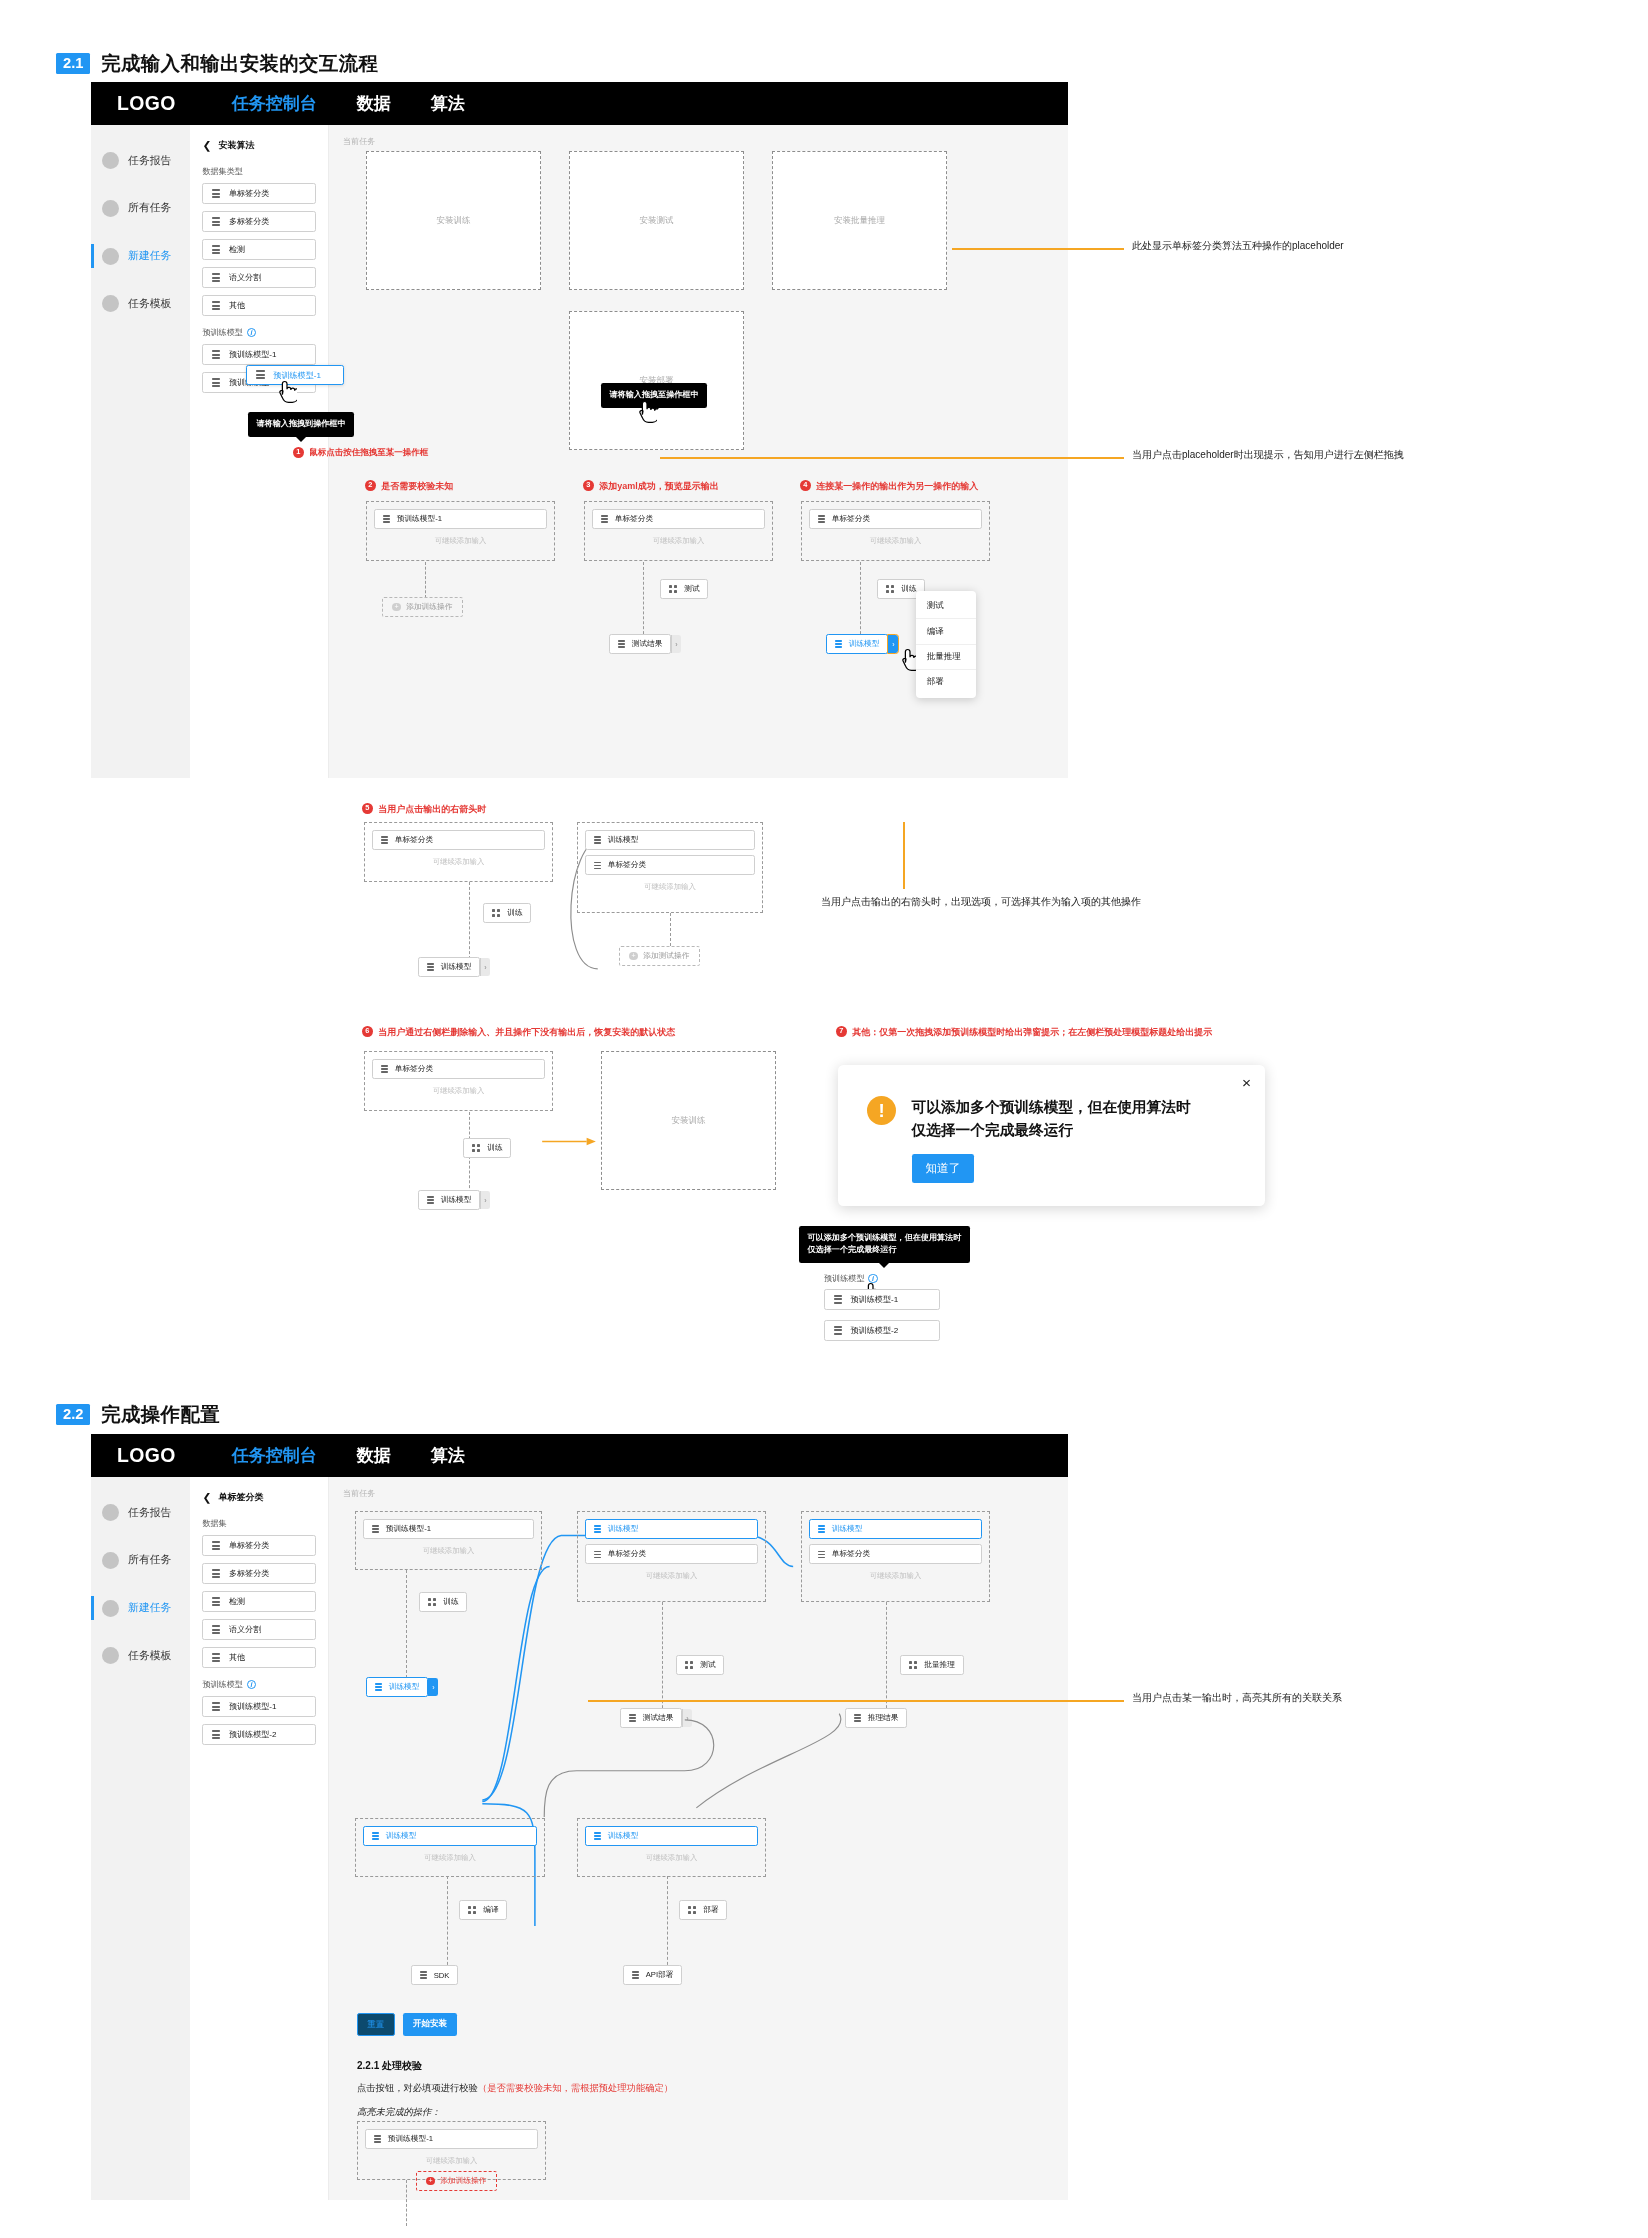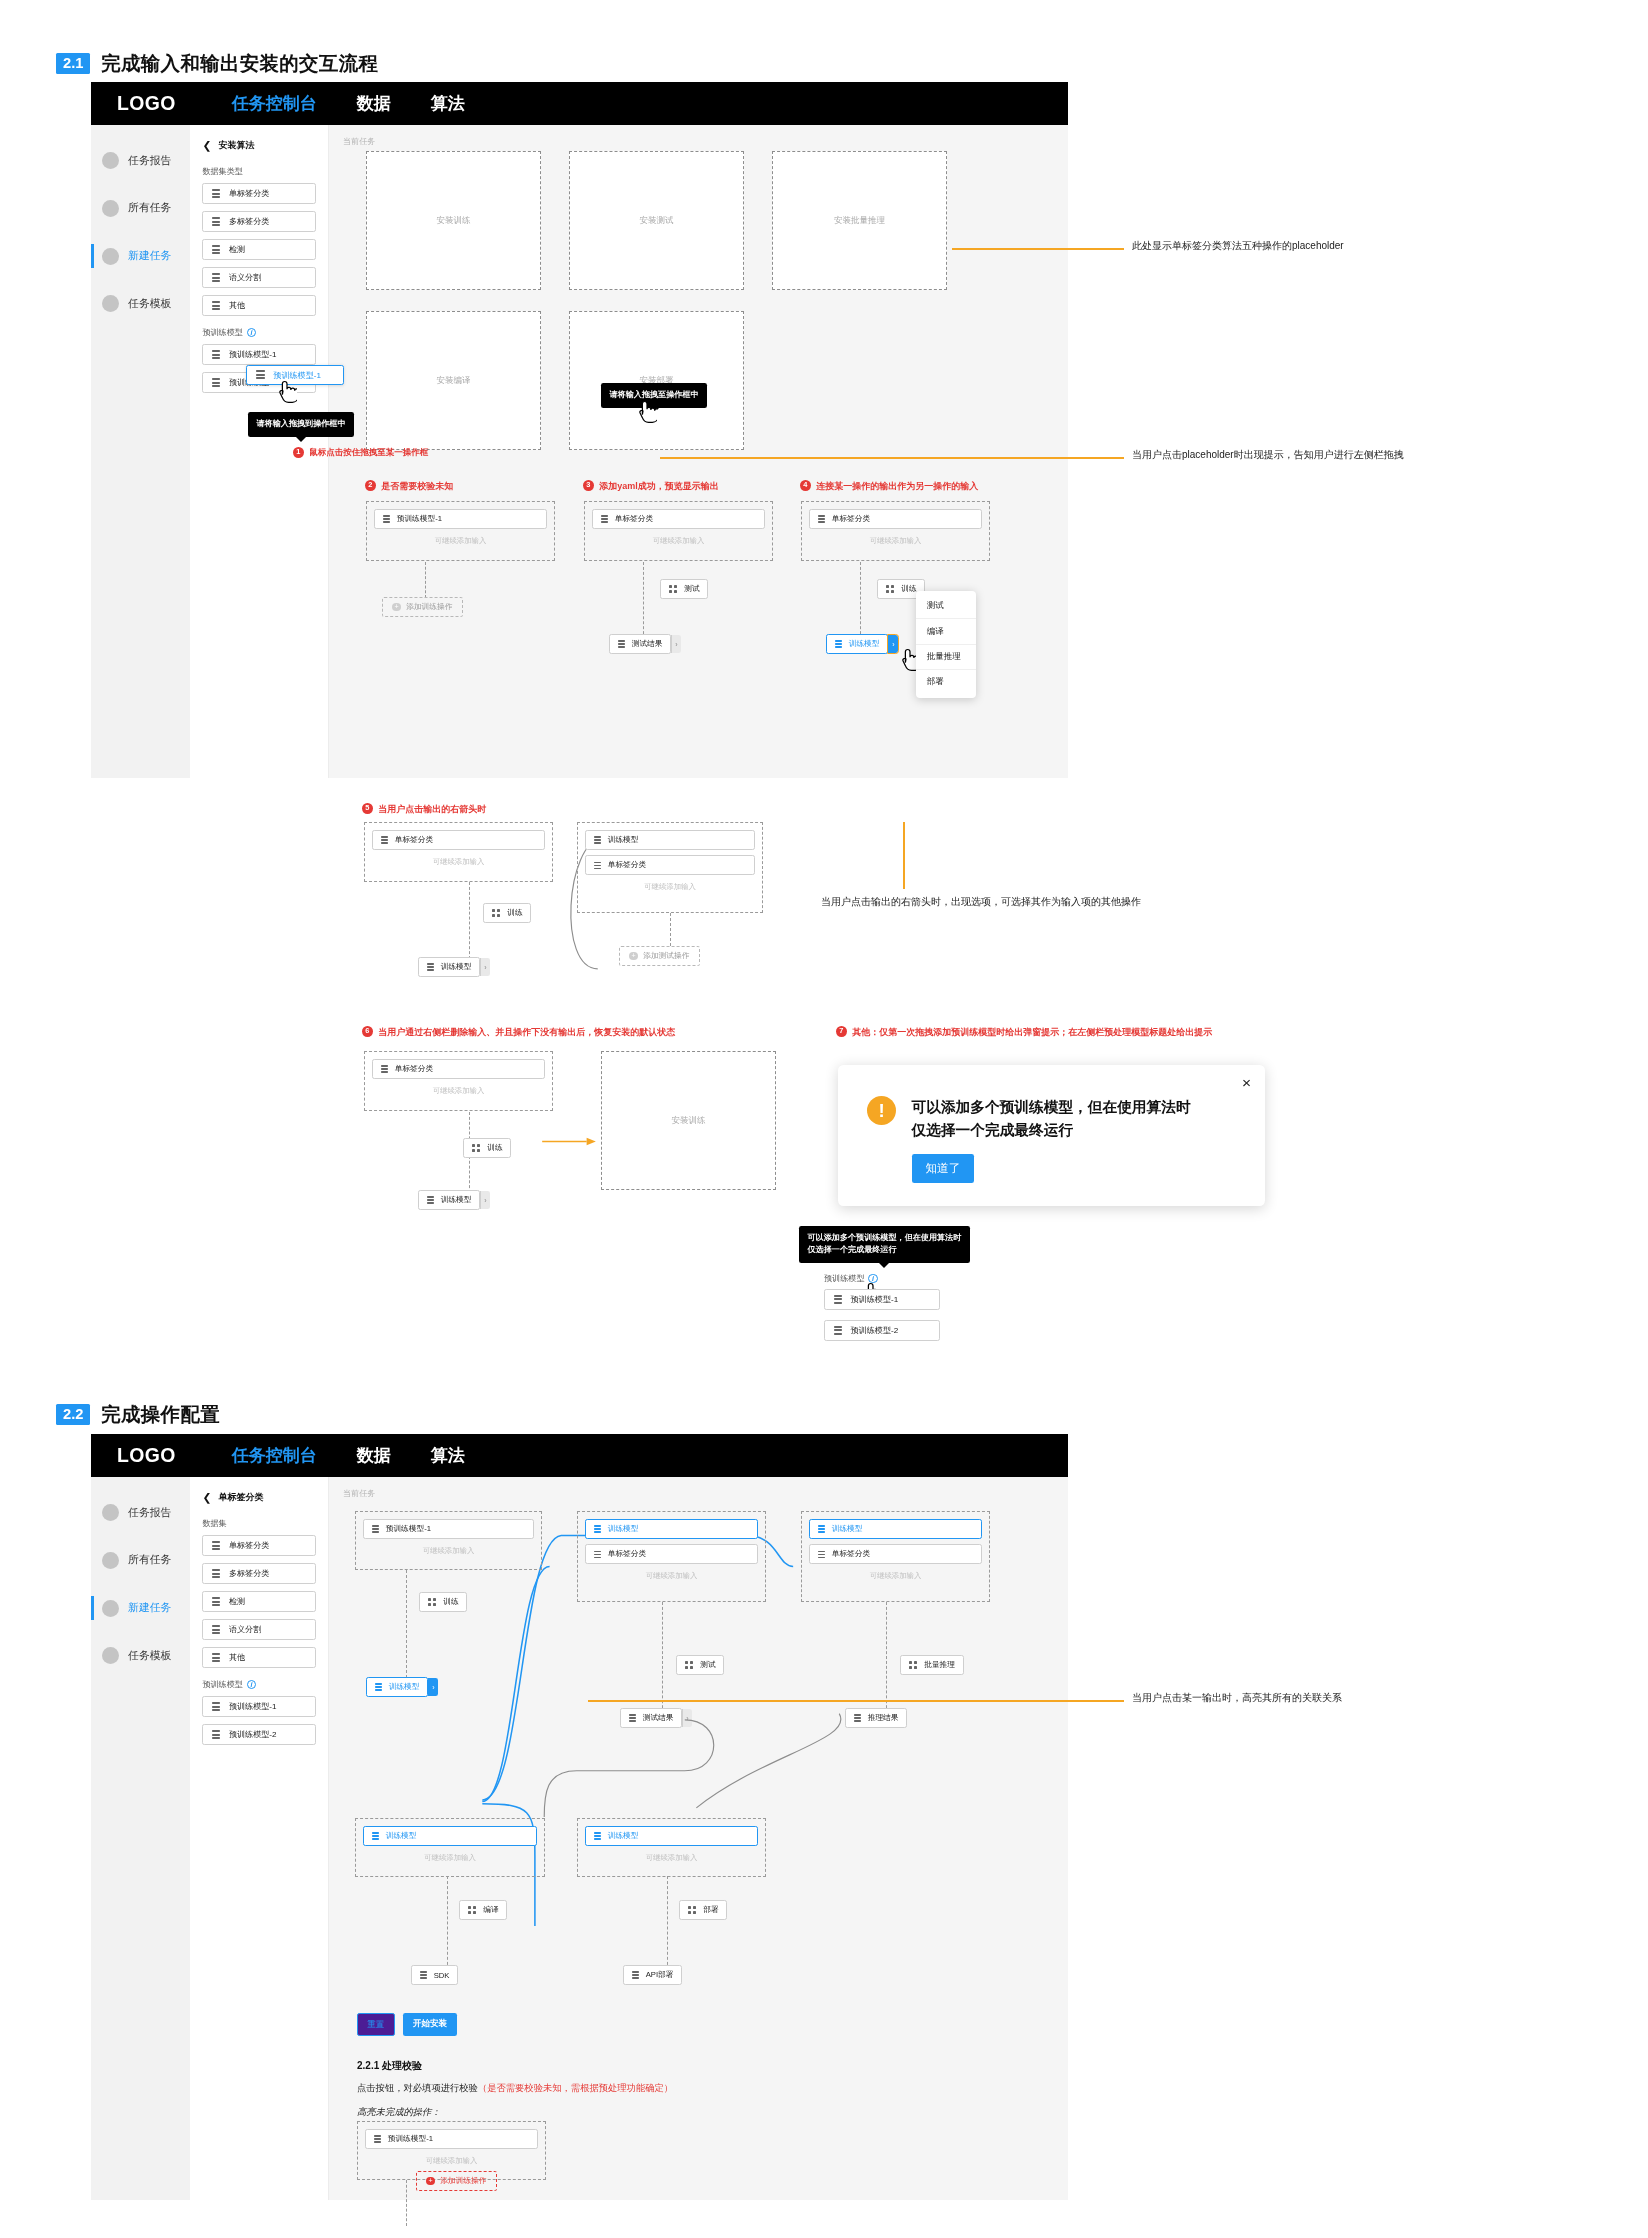--- a/index.html
+++ b/index.html
@@ -151,21 +151,21 @@
   .modal .bang {
     width:29px;height:29px;border-radius:50%;background:#f5a623;color:#fff;font-size:18.6px;font-weight:bold;
     display:flex;align-items:center;justify-content:center;flex:0 0 auto;
   }
   .modal .msg { font-size:14.7px; font-weight:bold; line-height:1.55; color:#111; }
   .btn-primary {
     background:#2196f3;color:#fff;border:none;border-radius:2.3px;font-size:11.6px;
     padding:7px 14px;font-family:inherit;cursor:pointer;
   }
   .btn-ghost {
-    background:#4c1d95;color:#2196f3;border:0.8px solid #2196f3;border-radius:2.3px;font-size:8.5px;
+    background:#0c4a6e;color:#2196f3;border:0.8px solid #2196f3;border-radius:2.3px;font-size:8.5px;
     padding:4.6px 9.3px;font-family:inherit;cursor:pointer;
   }
   .btn-sm-primary {
     background:#2196f3;color:#fff;border:none;border-radius:2.3px;font-size:8.5px;
     padding:5.4px 10px;font-family:inherit;cursor:pointer;font-weight:bold;
   }
   .vline { position:absolute; border-left:1.1px dashed #9a9a9a; }
 
   
   .sub-h { position:absolute; font-size:10px; font-weight:bold; color:#111; }
@@ -285,23 +285,20 @@
       <div class="ph" style="left:37px; top:26px; width:175px; height:139px;">
         <span>安装训练</span>
       </div>
       <div class="ph" style="left:240px; top:26px; width:175px; height:139px;">
         <span>安装测试</span>
       </div>
       <div class="ph" style="left:443px; top:26px; width:175px; height:139px;">
         <span>安装批量推理</span>
       </div>
 
-      <div class="ph" style="left:37px; top:186px; width:175px; height:139px;">
-        <span>安装编译</span>
-      </div>
       <div class="ph" style="left:240px; top:186px; width:175px; height:139px;">
         <span>安装部署</span>
       </div>
 
       <div class="tip" style="left:272px; top:258px;">
         <span>请将输入拖拽至操作框中</span>
       </div>
       <svg class="cursor" style="left:308px; top:274px;" viewBox="0 0 26 32">
         <path d="M7 20V6a3 3 0 016 0v7a2.5 2.5 0 015 0v1a2.5 2.5 0 015 0v1a2.5 2.5 0 015 0v6c0 5-3 9-8 9h-5c-4 0-7-3-8-6l-3-6a2.4 2.4 0 013.8-2.8z" fill="#fff" stroke="#000" stroke-width="1.6"></path>
       </svg>

